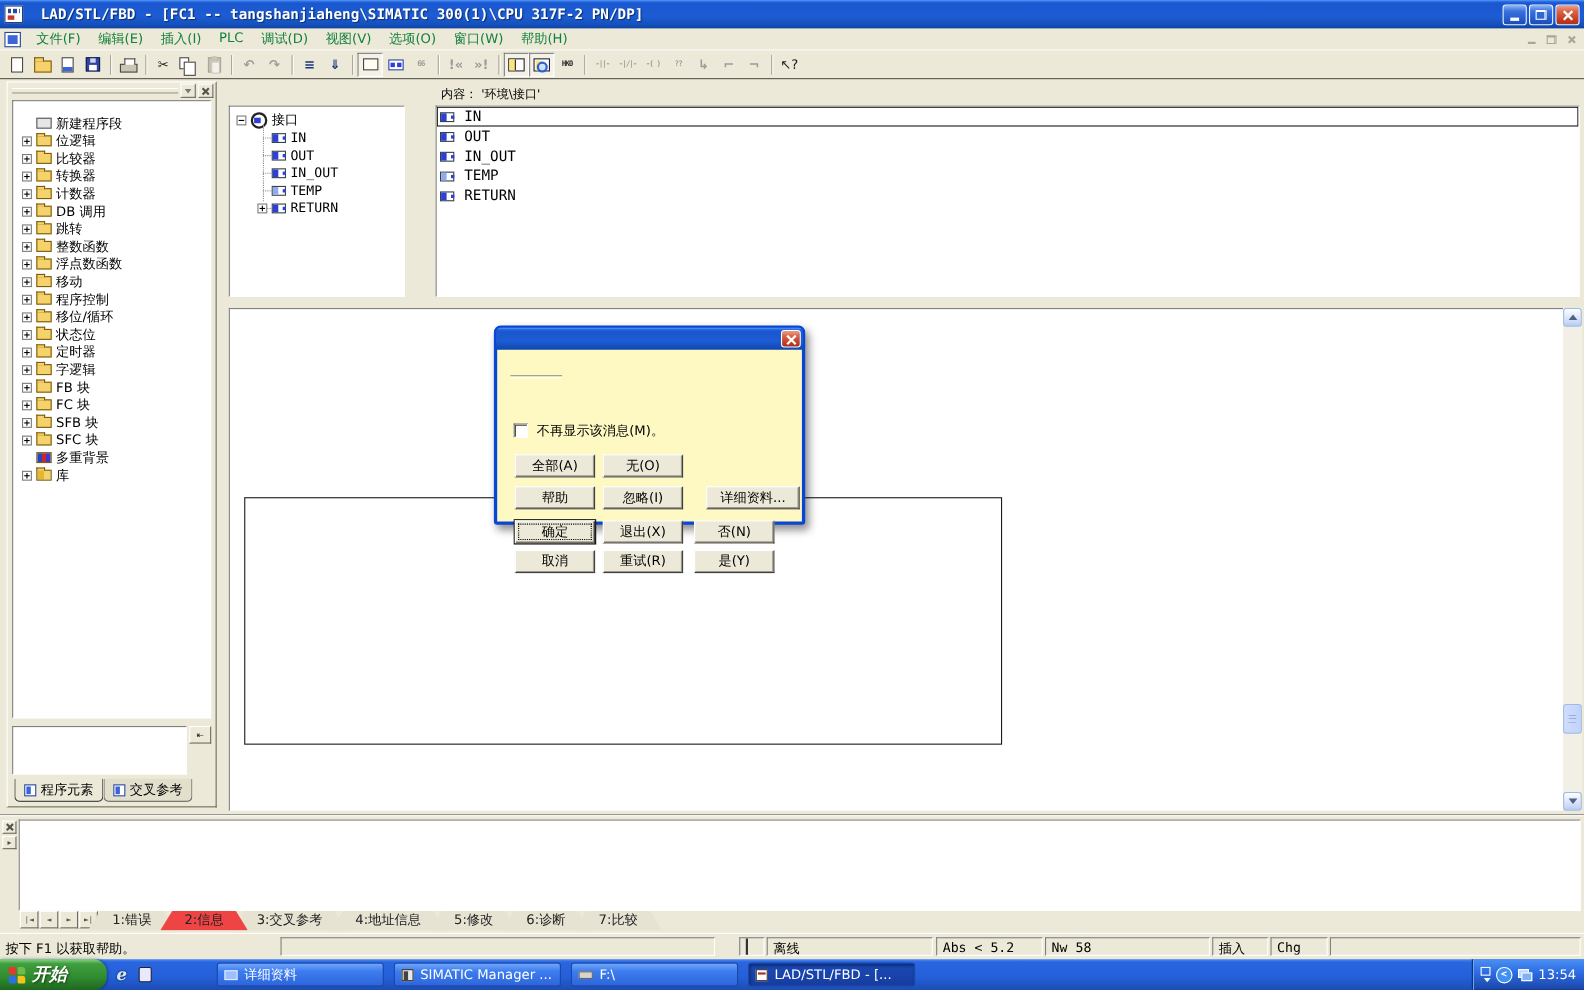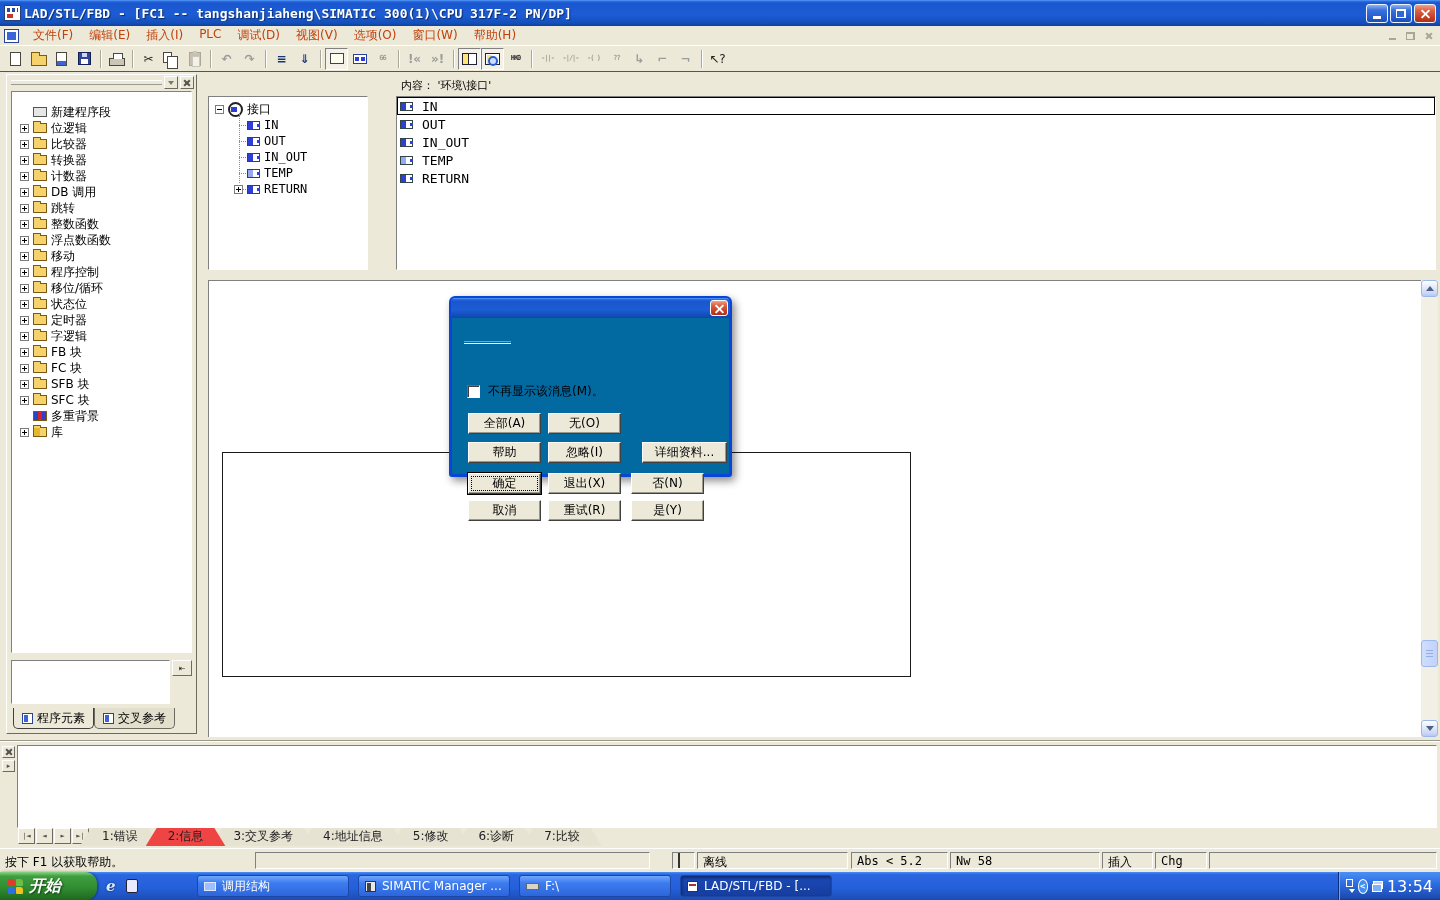--- a/index.html
+++ b/index.html
@@ -1,20 +1,20 @@
 <!DOCTYPE html>
 <html><head>
 <meta charset="utf-8">
 <style>
 *{box-sizing:border-box;margin:0;padding:0}
 html,body{width:1440px;height:900px}
 body{position:relative;overflow:hidden;background:#ece9d8;font-family:"DejaVu Sans",sans-serif;font-size:12px;color:#000}
 .mono{font-family:"DejaVu Sans Mono",monospace}
 
-.titlebar{position:absolute;left:0;top:0;width:1440px;height:26px;display:flex;align-items:center;gap:3px;padding:0 4px;
+.titlebar{position:absolute;left:0;top:0;width:1440px;height:26px;display:flex;align-items:center;gap:16px;padding:0 4px;
  background:linear-gradient(180deg,#5a9cf5 0%,#2468e0 6%,#1a57cf 12%,#1d5cd4 55%,#1450bb 88%,#0d3f9e 100%)}
 .app-icon{width:17px;height:16px;background:#fff;border:1px solid #24407c;position:relative}
 .app-icon::before{content:'';position:absolute;left:2px;top:2px;right:2px;height:4px;background:repeating-linear-gradient(90deg,#274a9e 0 3px,#fff 3px 5px)}
 .app-icon::after{content:'';position:absolute;left:2px;bottom:2px;width:6px;height:4px;background:#c8352a}
 .title-text{flex:1;color:#fff;font:bold 13px "DejaVu Sans Mono",monospace;text-shadow:1px 1px 1px #0a2d6e;white-space:nowrap;overflow:hidden}
 .win-btns{display:flex;gap:2px}
 .wbtn{width:22px;height:19px;border-radius:3px;border:1px solid #eef4ff;display:flex;align-items:center;justify-content:center;color:#fff}
 .wbtn.b-min,.wbtn.b-res{background:linear-gradient(180deg,#8db4f2 0%,#3a71de 30%,#2258c8 80%,#1c4cb0 100%)}
 .wbtn.b-cls{background:linear-gradient(180deg,#f0a28c 0%,#dd6547 30%,#c43d22 75%,#ad3015 100%)}
 .mg{width:8px;height:3px;background:#fff;margin-top:9px}
@@ -23,21 +23,21 @@
 .rg::after{content:'';position:absolute;left:0;bottom:0;width:7px;height:6px;border:1px solid #fff;border-top-width:2px;background:#2f66d8}
 .xg{position:relative;width:11px;height:11px}
 .xg::before,.xg::after{content:'';position:absolute;left:0;top:5px;width:11px;height:2px;background:currentColor}
 .xg::before{transform:rotate(45deg)}.xg::after{transform:rotate(-45deg)}
 .xg.sm,.xg.sm::before,.xg.sm::after{width:8px}
 .xg.sm{height:8px}.xg.sm::before,.xg.sm::after{top:3px;height:2px}
 
 .menubar{position:absolute;left:0;top:26px;width:1440px;height:20px;background:#ece9d8;display:flex;align-items:center;padding:0 4px;border-bottom:1px solid #fff}
 .mdi-doc{width:15px;height:14px;background:#fff;border:1px solid #27439a;margin-right:6px;position:relative}
 .mdi-doc::before{content:'';position:absolute;inset:2px;background:#3a64d8}
-.mitem{padding:2px 8px;color:#c2410c;white-space:nowrap}
+.mitem{padding:2px 8px;color:#15803d;white-space:nowrap}
 .menu-right{margin-left:auto;display:flex;gap:3px;align-items:center;color:#a9a694}
 .mmini{width:15px;height:13px;display:flex;align-items:center;justify-content:center;color:#a9a694}
 .mg2{width:7px;height:2px;background:#a9a694;margin-top:7px}
 .rg2{position:relative;width:9px;height:8px}
 .rg2::before{content:'';position:absolute;right:0;top:0;width:6px;height:5px;border:1px solid #a9a694;border-top-width:2px}
 .rg2::after{content:'';position:absolute;left:0;bottom:0;width:6px;height:5px;border:1px solid #a9a694;border-top-width:2px;background:#ece9d8}
 
 .toolbar{position:absolute;left:0;top:46px;width:1440px;height:26px;background:#ece9d8;display:flex;align-items:center;padding:0 4px;border-bottom:1px solid #58564c}
 .tgroup{display:flex;align-items:center}
 .tsep{width:1px;height:18px;background:#aca899;box-shadow:1px 0 0 #fff;margin:0 4px}
@@ -125,21 +125,21 @@
 .editor{position:absolute;left:208px;top:280px;width:1213px;height:457px;background:#fff;border-left:1px solid #808080;border-top:1px solid #808080}
 .network-box{position:absolute;left:222px;top:452px;width:689px;height:225px;border:1px solid #1a1a1a;background:#fff}
 .vscroll{position:absolute;left:1421px;top:280px;width:17px;height:457px;background:#f2f0e5}
 .sc-btn{position:absolute;left:0;width:17px;height:17px;border:1px solid #9db9eb;border-radius:3px;background:linear-gradient(180deg,#fdfeff,#cbd8f7 80%,#b7c8f2);display:flex;align-items:center;justify-content:center}
 .sc-up{top:0}.sc-dn{bottom:0}
 .tri-u2{width:0;height:0;border-left:4px solid transparent;border-right:4px solid transparent;border-bottom:5px solid #4d6185}
 .tri-d2{width:0;height:0;border-left:4px solid transparent;border-right:4px solid transparent;border-top:5px solid #4d6185}
 .sc-thumb{position:absolute;left:0;top:360px;width:17px;height:27px;border:1px solid #9db9eb;border-radius:3px;background:linear-gradient(90deg,#cfddfd,#c2d3fb)}
 .sc-thumb::before{content:'';position:absolute;left:4px;right:4px;top:9px;height:7px;background:repeating-linear-gradient(180deg,#93aee0 0 1px,transparent 1px 3px)}
 
-.dialog{position:absolute;left:449px;top:296px;width:283px;height:181px;background:#0369a1;border:3px solid #0a46d6;border-radius:6px 6px 3px 3px;box-shadow:3px 4px 8px rgba(0,0,0,.45);z-index:50}
+.dialog{position:absolute;left:449px;top:296px;width:283px;height:181px;background:#fef9c3;border:3px solid #0a46d6;border-radius:6px 6px 3px 3px;box-shadow:3px 4px 8px rgba(0,0,0,.45);z-index:50}
 .dlg-title{height:20px;margin:-1px -1px 0;border-radius:4px 4px 0 0;display:flex;justify-content:flex-end;align-items:center;padding:0 2px;
  background:linear-gradient(180deg,#5a9cf5 0%,#2468e0 8%,#1a57cf 16%,#1d5cd4 60%,#0f46ad 100%)}
 .dlg-close{width:18px;height:16px;border-radius:3px;border:1px solid #fff;background:linear-gradient(180deg,#f0a28c 0%,#dd6547 30%,#c43d22 75%,#ad3015 100%);display:flex;align-items:center;justify-content:center;color:#fff}
 .dlg-dash{position:absolute;left:12px;top:42px;width:47px;height:3px;border-top:1px solid #9a988c;border-bottom:1px solid #fff}
 .dlg-checkrow{position:absolute;left:15px;top:84px;display:flex;align-items:center;gap:8px}
 .checkbox{width:13px;height:13px;background:#fff;border:1px solid;border-color:#6d6b60 #fff #fff #6d6b60;box-shadow:inset 1px 1px 0 #404040}
 .dbtn{position:absolute;width:73px;height:21px;background:#ece9d8;border:1px solid;border-color:#fff #404040 #404040 #fff;box-shadow:inset -1px -1px 0 #9a988c;font-size:12px;text-align:center;line-height:19px;font-family:inherit}
 .dbtn.default{box-shadow:0 0 0 1px #000,inset -1px -1px 0 #9a988c}
 .dbtn.default::after{content:'';position:absolute;inset:2px;border:1px dotted #000}
 .r1{top:114px}.r2{top:143px}.r3{top:174px}.r4{top:201px}
@@ -183,21 +183,21 @@
 .t-lad{width:11px;height:11px;background:#fff;border:1px solid #333;flex:0 0 auto;position:relative}
 .t-lad::before{content:'';position:absolute;left:1px;top:2px;right:1px;height:2px;background:#a33}
 .tray{position:absolute;right:0;top:0;width:102px;height:28px;display:flex;align-items:center;gap:5px;padding:0 7px;color:#fff;
  background:linear-gradient(180deg,#4a90f4 0%,#2f6ee4 40%,#1c49ae 94%,#15388a 100%);border-left:1px solid #0d2f7a;box-shadow:inset 1px 0 0 #6aa4f5}
 .s-rsm{width:9px;height:8px;border:1px solid #fff;position:relative;margin-top:-6px}
 .s-rsm::after{content:'';position:absolute;left:2px;bottom:-7px;width:0;height:0;border-left:3px solid transparent;border-right:3px solid transparent;border-top:4px solid #fff}
 .s-chev{width:15px;height:15px;border-radius:50%;background:#3f90f2;border:1px solid #fff;color:#fff;font:bold 9px "DejaVu Sans Mono",monospace;display:flex;align-items:center;justify-content:center}
 .s-net2{width:14px;height:11px;position:relative}
 .s-net2::before,.s-net2::after{content:'';position:absolute;width:8px;height:6px;background:#bcd6ff;border:1px solid #fff}
 .s-net2::before{left:0;top:0}.s-net2::after{right:0;bottom:0;background:#7fb0f8}
-.clock{font-size:16px;color:#fff}
+.clock{font-size:12px;color:#fff}
 </style>
 </head>
 <body>
 
 <div class="titlebar">
   <span class="app-icon"></span>
   <span class="title-text">LAD/STL/FBD  -  [FC1 -- tangshanjiaheng\SIMATIC 300(1)\CPU 317F-2 PN/DP]</span>
   <span class="win-btns">
     <span class="wbtn b-min">
         <i class="mg"></i>
@@ -705,21 +705,21 @@
     <span class="start-label">开始</span>
   </div>
   <div class="ql">
     <span class="s-ie">e</span>
     <span class="s-qlg"></span>
   </div>
   <div class="tasks">
 
       <span class="task">
         <i class="t-comp"></i>
-        <span>调用结构</span>
+        <span>详细资料</span>
       </span>
 
       <span class="task">
         <i class="t-sim"></i>
         <span>SIMATIC Manager ...</span>
       </span>
 
       <span class="task">
         <i class="t-drv"></i>
         <span>F:\</span>

